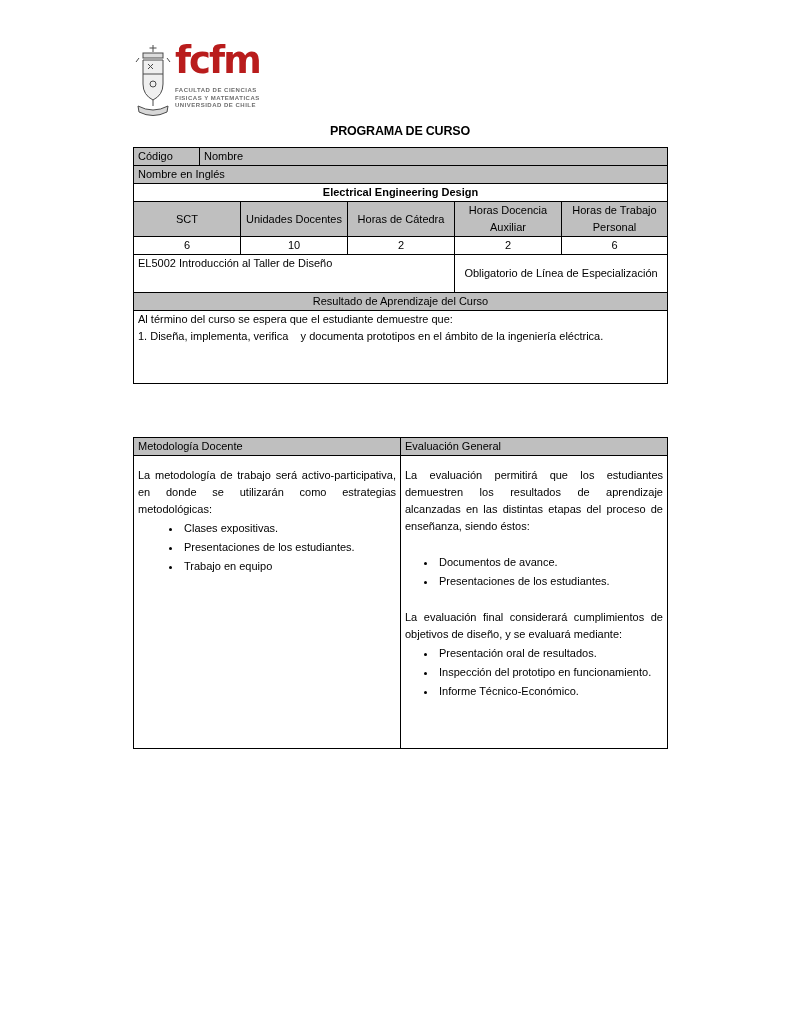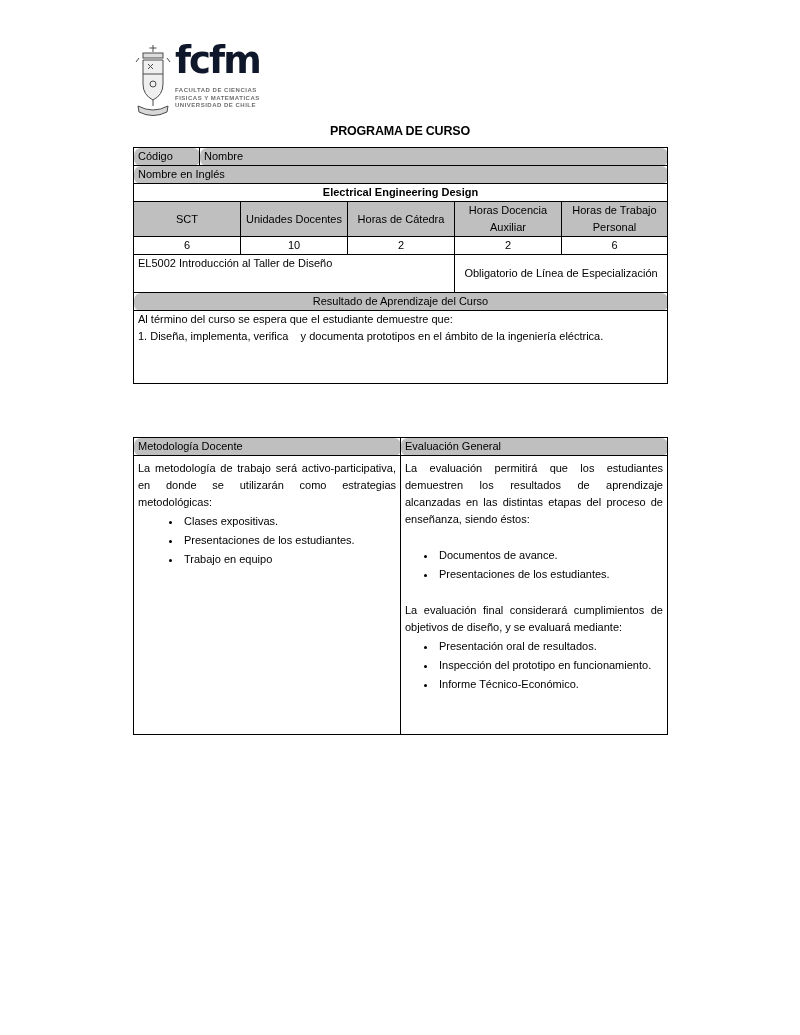--- a/index.html
+++ b/index.html
@@ -2,41 +2,41 @@
 <html><head>
 <meta charset="utf-8">
 <style>
   html,body{margin:0;padding:0;}
   body{width:800px;height:1035px;background:#ffffff;font-family:"Liberation Sans",sans-serif;color:#000;}
   .page{position:relative;width:800px;height:1035px;background:#ffffff;overflow:hidden;}
 
   
   .logo{position:absolute;left:135px;top:44px;display:flex;align-items:flex-start;gap:4px;}
   .logo-right{display:flex;flex-direction:column;}
-  .brand{font-size:37px;line-height:34px;font-weight:bold;color:#0f172a;letter-spacing:-2px;font-family:"DejaVu Sans",sans-serif;}
+  .brand{font-size:37px;line-height:34px;font-weight:bold;color:#b91c1c;letter-spacing:-2px;font-family:"DejaVu Sans",sans-serif;}
   .caption{margin-top:9px;font-size:6px;line-height:7.5px;color:#6d6d6d;letter-spacing:0.5px;font-weight:bold;}
 
   .doc-title{position:absolute;left:0;top:124px;width:800px;text-align:center;font-weight:bold;font-size:12.5px;letter-spacing:-0.2px;}
 
   
   table{border-collapse:collapse;table-layout:fixed;font-size:11px;line-height:17px;}
   td{border:1px solid #000;padding:0 4px;vertical-align:top;overflow:hidden;}
   .hdr{background:#bfbfbf;}
   .c{text-align:center;}
   .b{font-weight:bold;}
   .just{text-align:justify;}
   .pre{white-space:pre-wrap;}
   .mid{vertical-align:middle;}
   .t1{position:absolute;left:133px;top:147px;width:534px;}
   .t2{position:absolute;left:133px;top:437px;width:534px;}
-  tr.h17 td{height:17px;border-radius:7px;}
+  tr.h17 td{height:17px;}
   tr.h33 td{height:33px;}
   tr.h37 td{height:37px;}
   td.tall{height:72px;}
-  td.body-cell{height:270px;padding:4px 4px;margin-left:12px;}
+  td.body-cell{height:270px;padding:11px 4px;margin-left:12px;}
   ul{margin:0;padding-left:44px;list-style:disc;}
   .ul-r{padding-left:32px;}
   li{margin:2px 0;padding-left:2px;}
   .spacer{height:17px;}
   p{margin:0;}
 </style>
 </head>
 <body>
 
 <div class="page">

